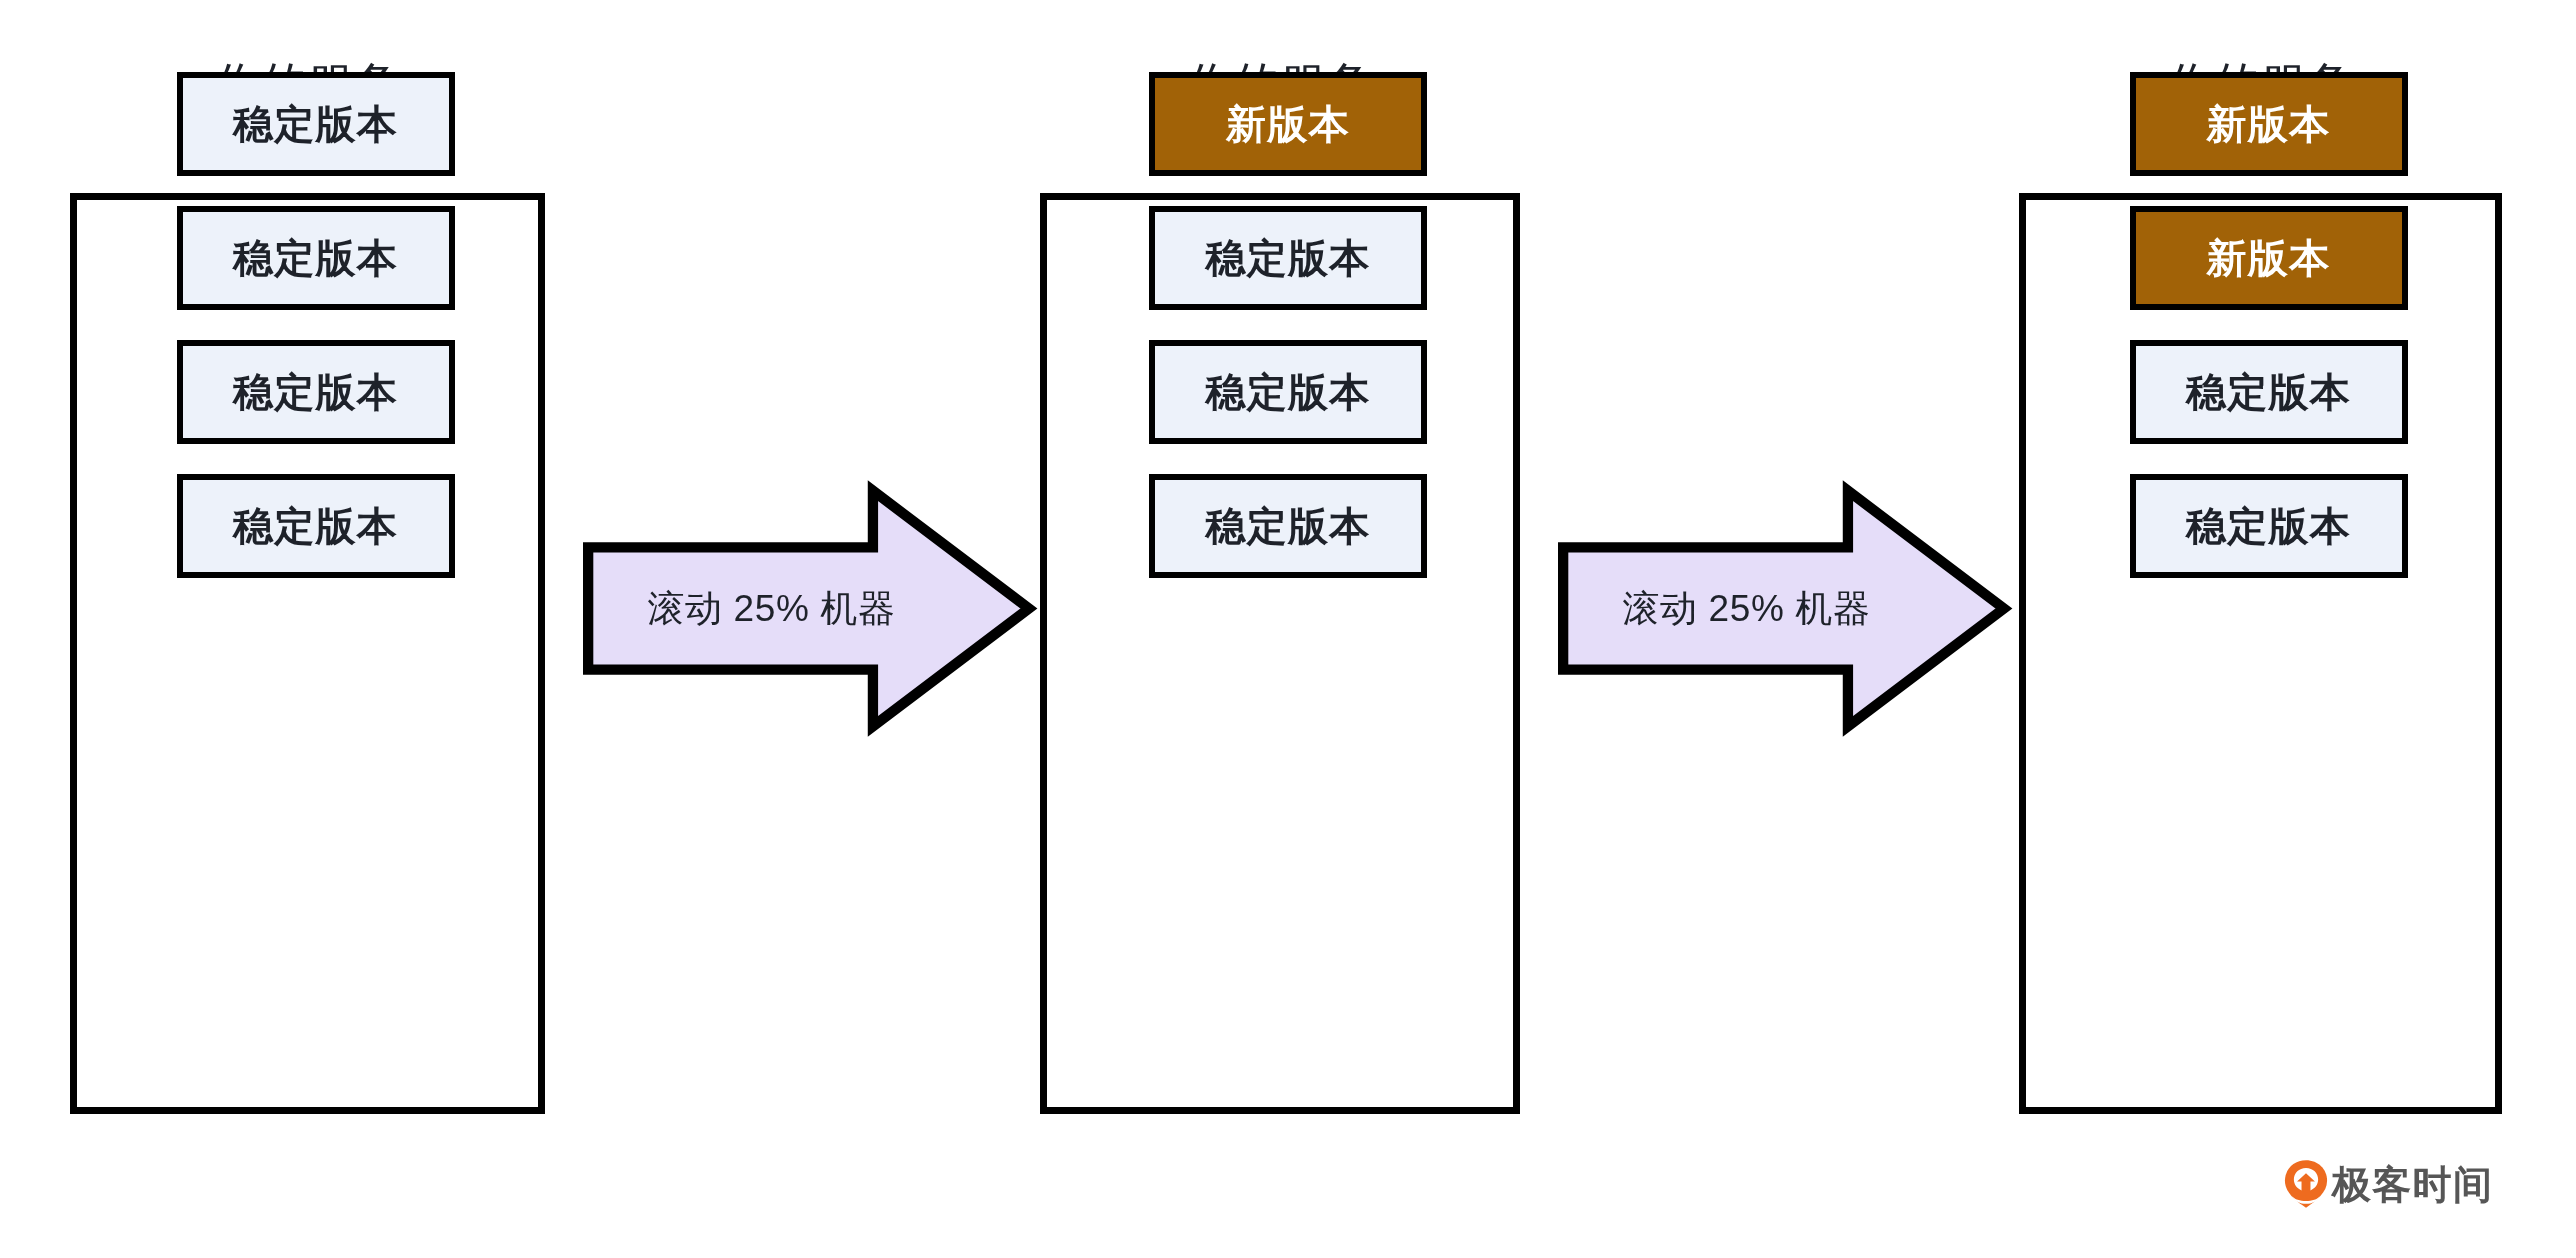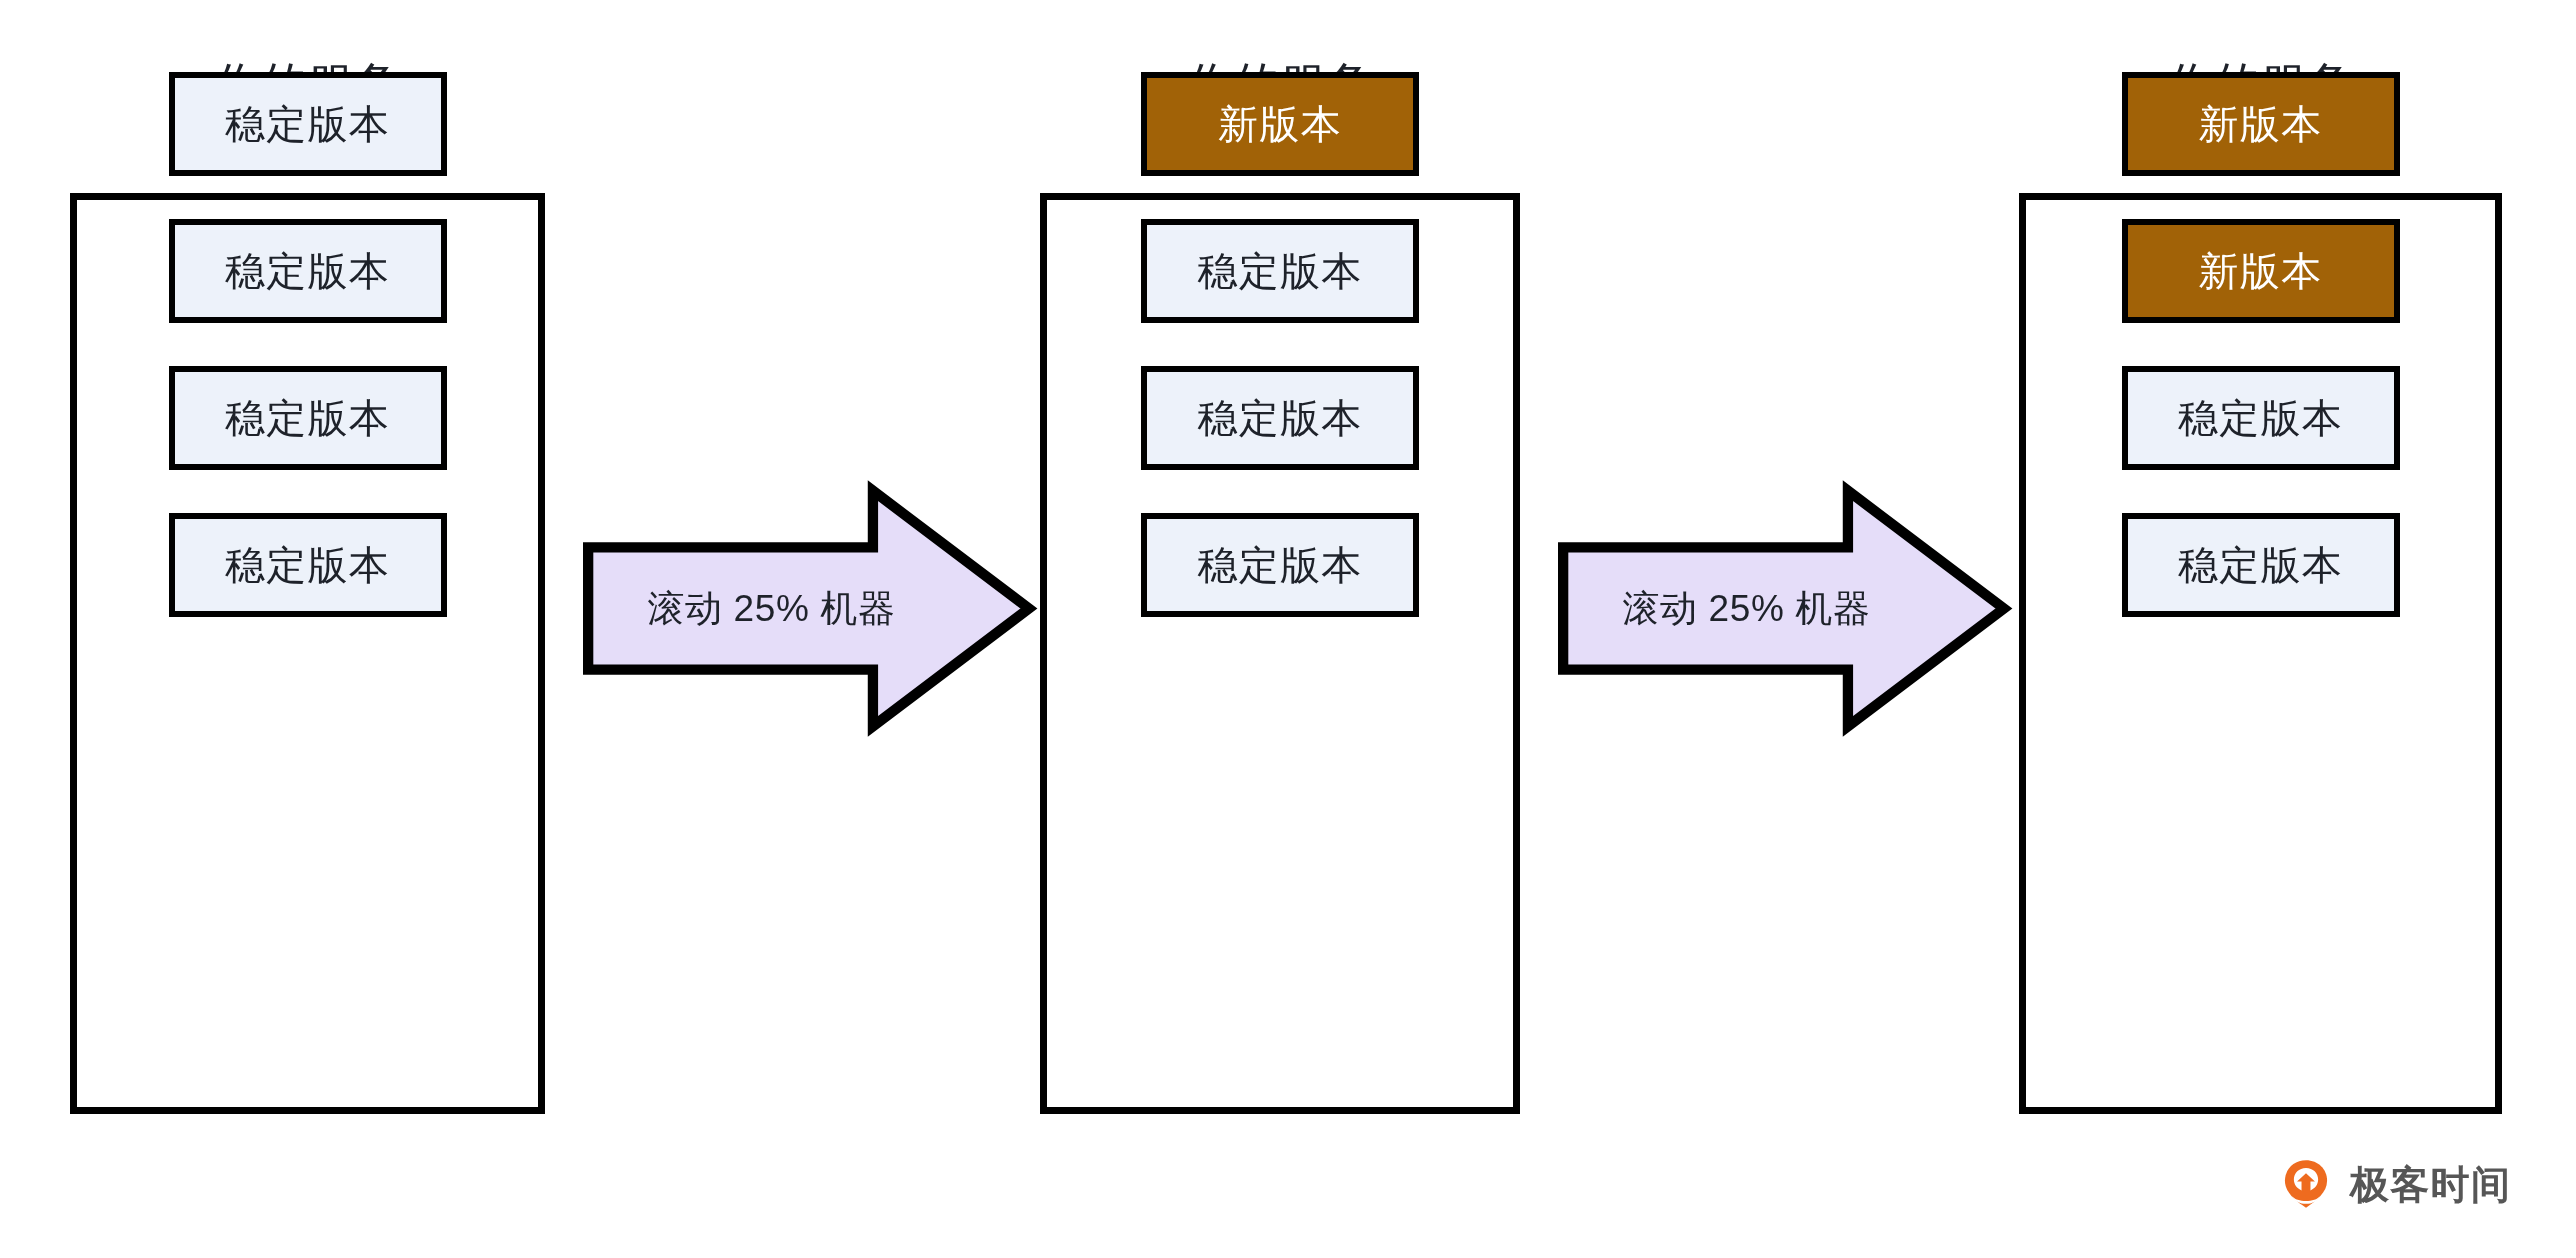--- a/index.html
+++ b/index.html
@@ -50,26 +50,27 @@
     width: 100%;
     height: 921px;
     box-sizing: border-box;
     border: 7px solid #000000;
     background: #ffffff;
   }
 
   .instances {
     position: absolute;
     top: 72px;
-    left: 0;
+    left: 8px;
     width: 100%;
     display: flex;
     flex-direction: column;
     align-items: center;
-    gap: 43px;
+    gap: 30px;
+    font-weight: bold;
   }
 
   .instance {
     box-sizing: border-box;
     width: 278px;
     height: 104px;
     border: 6.4px solid #000000;
     display: flex;
     align-items: center;
     justify-content: center;
@@ -115,21 +116,21 @@
     pointer-events: none;
   }
 
   
   #brand {
     position: absolute;
     left: 2283px;
     top: 1159px;
     display: flex;
     align-items: center;
-    gap: 21px;
+    gap: 3px;
   }
   #brand .mark {
     width: 46px;
     height: 50px;
     position: relative;
   }
   #brand .brand-text {
     font-size: 39px;
     color: #565656;
     letter-spacing: 1.3px;

